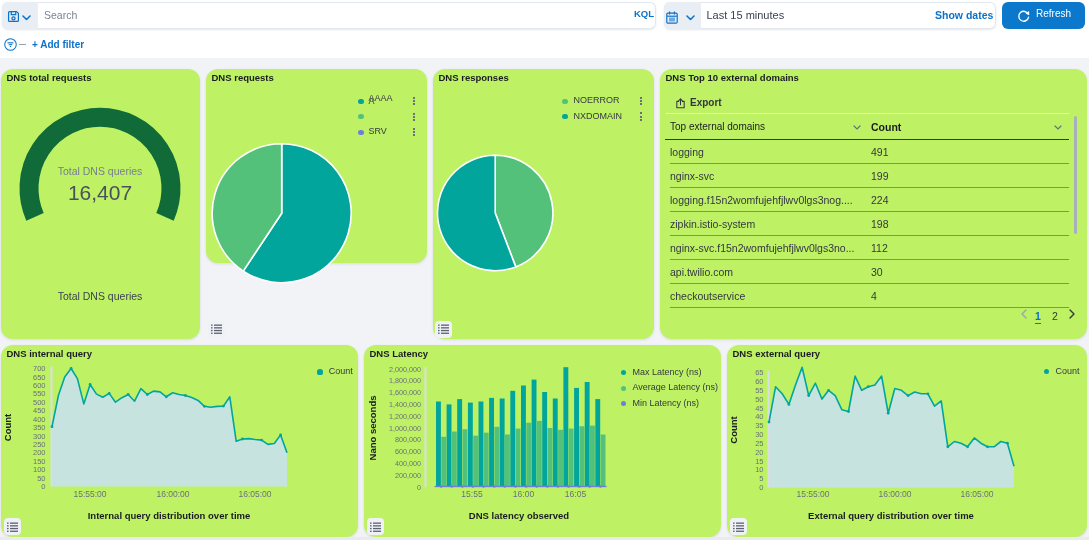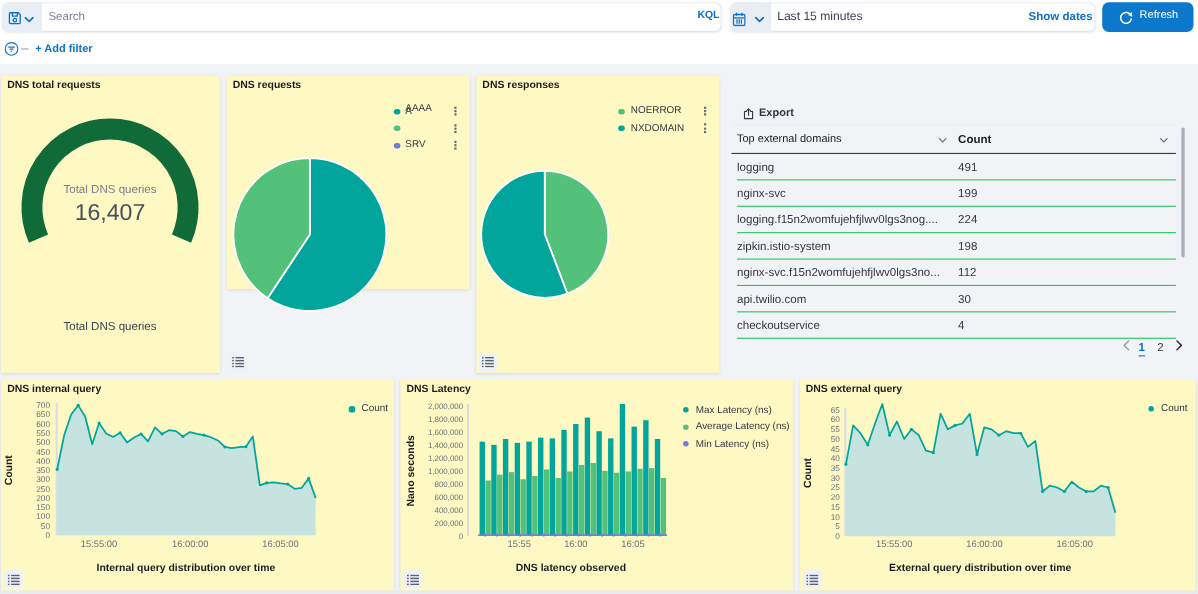--- a/index.html
+++ b/index.html
@@ -1,18 +1,18 @@
 <!DOCTYPE html>
 <html><head><meta charset="utf-8"><style>
 * { margin:0; padding:0; box-sizing:border-box; }
 html,body { width:1089px; height:540px; font-family:"Liberation Sans", sans-serif; background:#fff; overflow:hidden; }
 #root { position:relative; width:1089px; height:540px; background:#fff; }
 #canvas { position:absolute; left:0; top:58px; width:1089px; height:479px; background:#f2f3f7; }
 #bottomstrip { position:absolute; left:0; top:537px; width:1089px; height:3px; background:#e9ebef; }
-.panel { position:absolute; background:#fef9c3; border-radius:0; box-shadow:0 1px 3px rgba(0,0,0,0.1); }
+.panel { position:absolute; background:#bef264; border-radius:12px; box-shadow:0 1px 3px rgba(0,0,0,0.1); }
 .panel svg { position:absolute; left:0; top:0; }
 .ptitle { position:absolute; left:5.5px; top:2.5px; font-size:9.5px; font-weight:700; color:#1a1c21; z-index:3; }
 .abs { position:absolute; line-height:1; }
 .abs svg { display:block; }
 .ldot { position:absolute; width:5.2px; height:5.2px; border-radius:50%; z-index:4; }
 .ltext { position:absolute; font-size:9px; color:#343741; z-index:4; }
 .mdot { position:absolute; width:2px; height:2px; background:#69707d; z-index:4; }
 .ficon { position:absolute; width:17px; height:17px; background:#eff1f6; border-radius:4px; z-index:4;
          display:flex; align-items:center; justify-content:center; }
 .trow { position:absolute; left:670px; width:399px; height:24px; border-bottom:1px solid #22c55e;
@@ -38,20 +38,23 @@
 <path d="M75.7,144.2 L75.70,74.70 A69.5,69.5 0 1 1 37.24,202.09 Z" fill="#02a59c" stroke="#fff" stroke-width="1.6" stroke-linejoin="round"></path>
 <path d="M75.7,144.2 L37.24,202.09 A69.5,69.5 0 0 1 75.70,74.70 Z" fill="#54c17b" stroke="#fff" stroke-width="1.6" stroke-linejoin="round"></path>
 </svg>
     </div>
     <div class="panel" style="left:433px;top:69px;width:221px;height:270px">
 <div class="ptitle">DNS responses</div>
       <svg width="221" height="270" viewBox="0 0 221 270">
 <path d="M62.2,144.0 L62.20,86.30 A57.7,57.7 0 0 1 82.78,197.90 Z" fill="#54c17b" stroke="#fff" stroke-width="1.6" stroke-linejoin="round"></path>
 <path d="M62.2,144.0 L82.78,197.90 A57.7,57.7 0 1 1 62.20,86.30 Z" fill="#02a59c" stroke="#fff" stroke-width="1.6" stroke-linejoin="round"></path>
 </svg>
+    </div>
+    <div class="panel" style="left:660px;top:69px;width:427px;height:270px">
+<div class="ptitle">DNS Top 10 external domains</div>
     </div>
     <div class="panel" style="left:1px;top:345px;width:357px;height:192px">
 <div class="ptitle">DNS internal query</div>
       <svg width="357" height="192" viewBox="0 0 357 192">
 <rect x="49.5" y="21.5" width="2" height="120.0" fill="#d9dde5"></rect>
 <path d="M51.0,141.5 L51.0,81.7 L57.4,50.5 L63.7,31.9 L70.1,23.5 L76.4,33.6 L82.8,58.9 L89.1,39.5 L95.5,49.1 L101.8,52.2 L108.2,48.4 L114.5,57.2 L120.9,52.7 L127.2,49.5 L133.6,56.2 L139.9,43.6 L146.3,49.5 L152.6,46.1 L159.0,46.9 L165.3,51.8 L171.7,47.8 L178.0,49.5 L184.4,50.5 L190.7,52.5 L197.1,55.4 L203.4,61.3 L209.8,62.3 L216.1,61.4 L222.5,61.1 L228.8,51.8 L235.2,96.3 L241.5,94.0 L247.9,93.6 L254.2,94.5 L260.6,95.1 L266.9,99.4 L273.3,98.5 L279.6,89.9 L286.0,107.8 L286.0,141.5 Z" fill="#c6e3e0"></path>
 <polyline points="51.0,81.7 57.4,50.5 63.7,31.9 70.1,23.5 76.4,33.6 82.8,58.9 89.1,39.5 95.5,49.1 101.8,52.2 108.2,48.4 114.5,57.2 120.9,52.7 127.2,49.5 133.6,56.2 139.9,43.6 146.3,49.5 152.6,46.1 159.0,46.9 165.3,51.8 171.7,47.8 178.0,49.5 184.4,50.5 190.7,52.5 197.1,55.4 203.4,61.3 209.8,62.3 216.1,61.4 222.5,61.1 228.8,51.8 235.2,96.3 241.5,94.0 247.9,93.6 254.2,94.5 260.6,95.1 266.9,99.4 273.3,98.5 279.6,89.9 286.0,107.8" fill="none" stroke="#02a59c" stroke-width="1.6" stroke-linejoin="round"></polyline>
 <circle cx="51.0" cy="81.7" r="1.4" fill="#02a59c"></circle>
         <circle cx="70.1" cy="23.5" r="1.4" fill="#02a59c"></circle>
         <circle cx="89.1" cy="39.5" r="1.4" fill="#02a59c"></circle>

